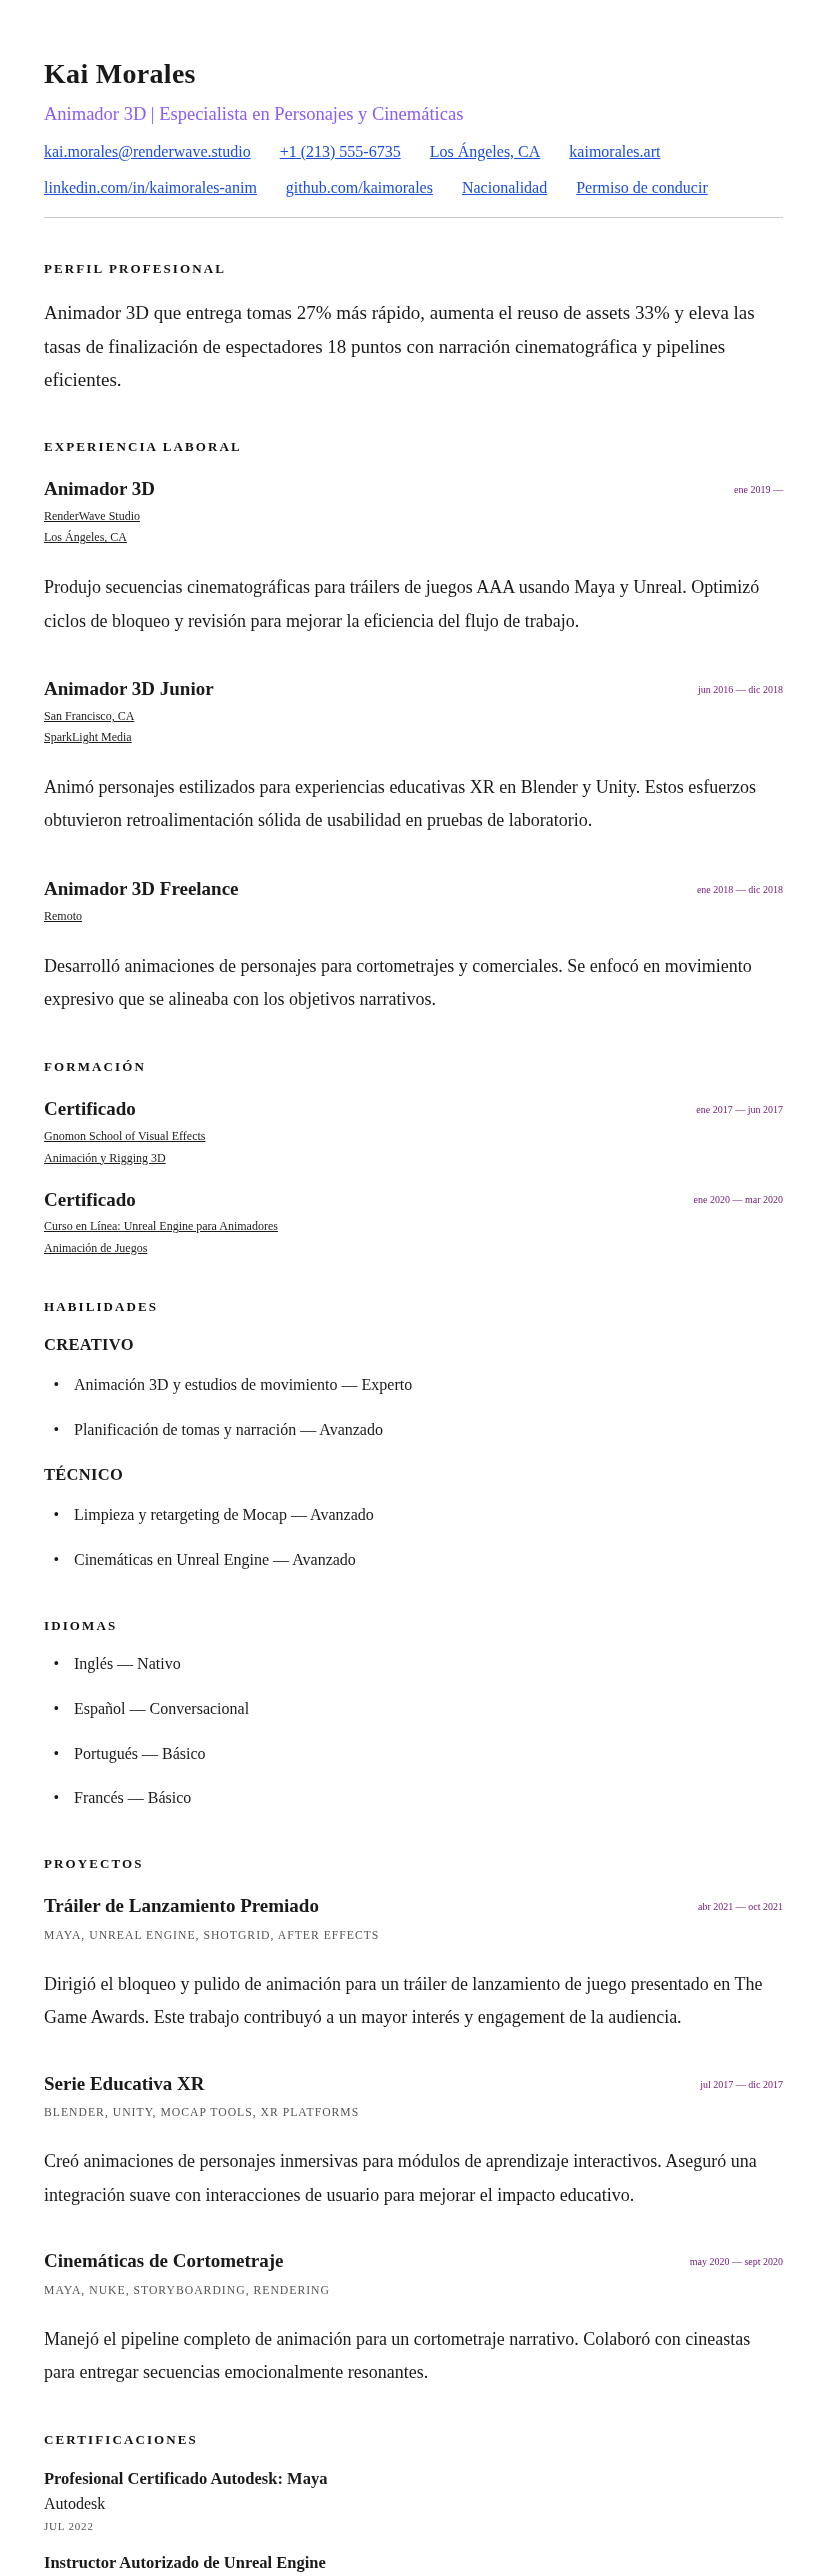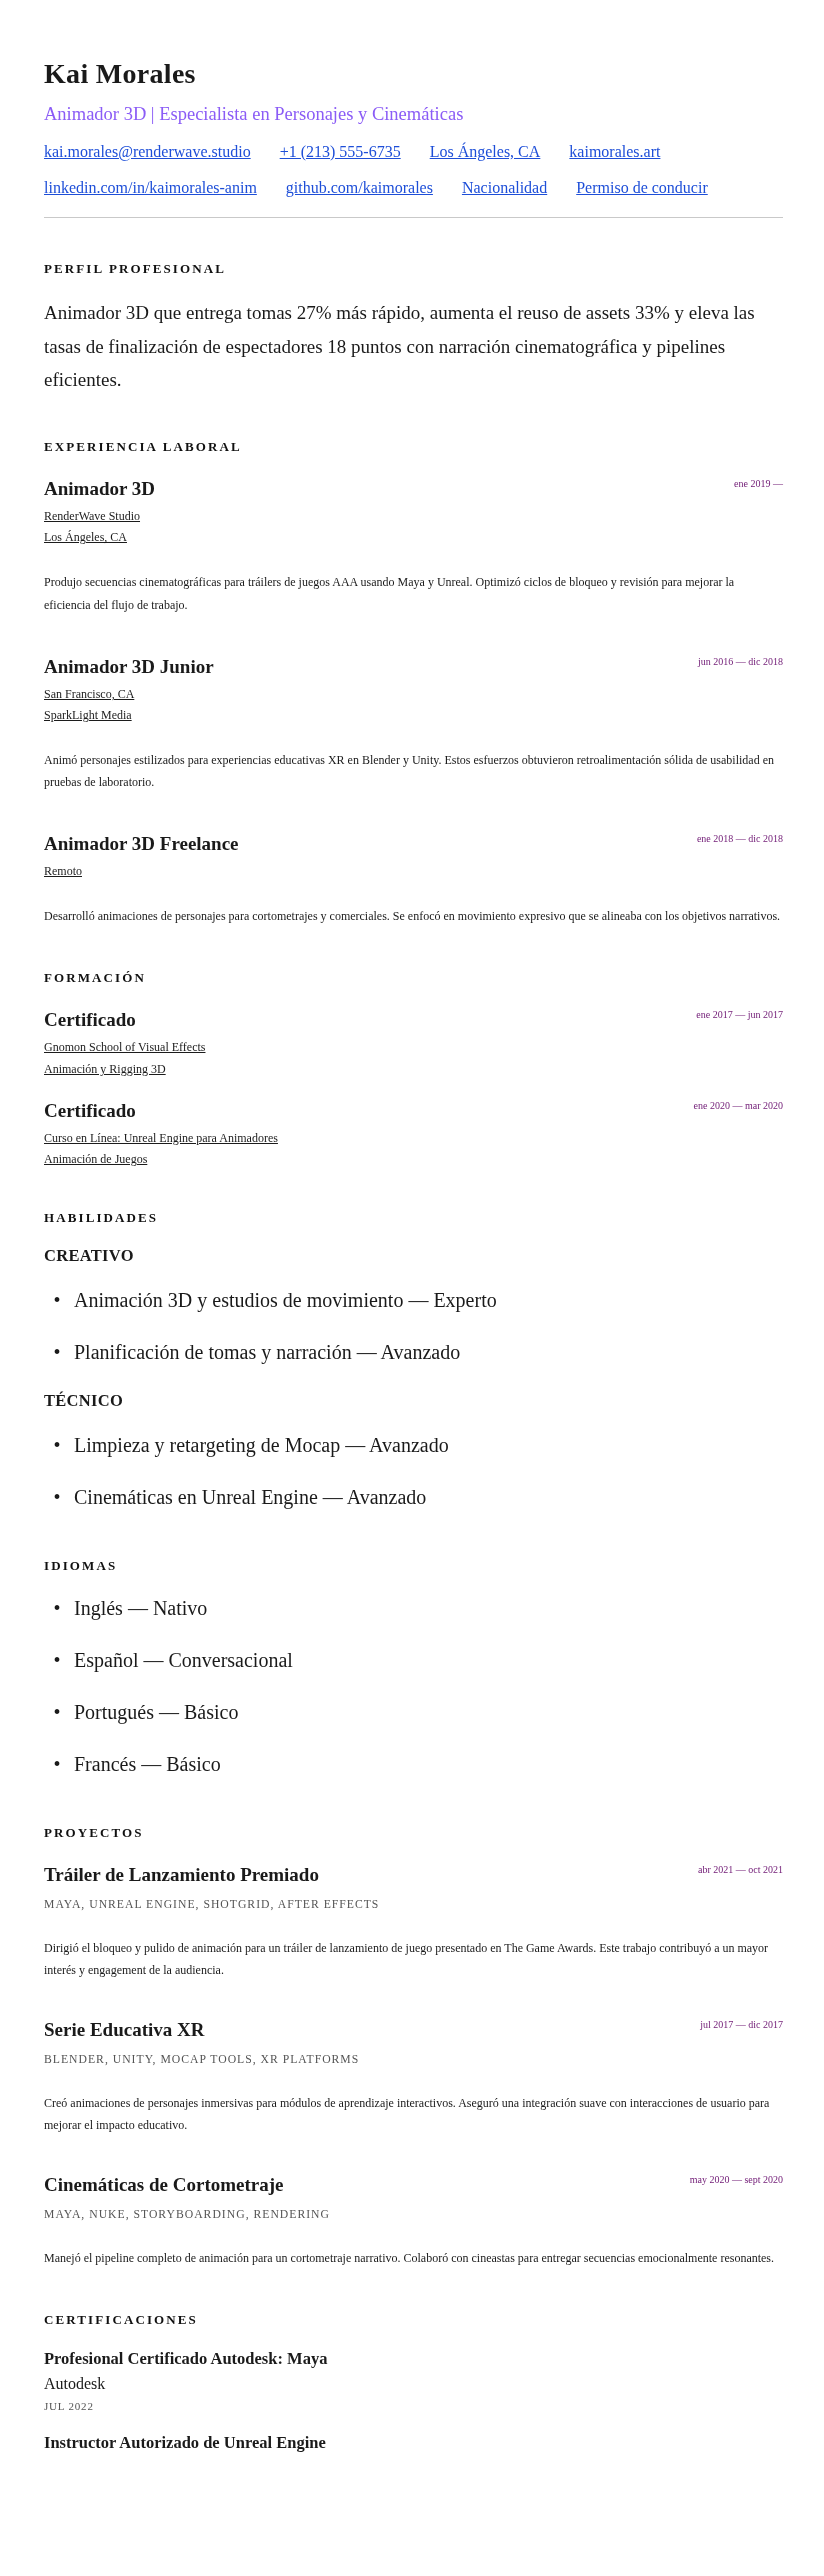--- a/index.html
+++ b/index.html
@@ -54,42 +54,42 @@
     line-height: 1.75;
     margin-top: 19px;
     max-width: 742px;
   }
 
   
   .entry { margin-top: 23px; }
   .entry-header {
     display: flex;
     justify-content: space-between;
-    align-items: flex-start;
+    align-items: center;
     gap: 14px;
   }
   .entry-title {
     font-size: 19px;
     font-weight: 700;
     line-height: 1.2;
   }
   .entry-dates {
     font-size: 10px;
     color: #701a75;
     white-space: nowrap;
   }
   .entry-sub {
     font-size: 12px;
     margin-top: 8.2px;
     color: #1c1c1c;
     text-decoration: underline;
   }
   .entry-sub + .entry-sub { margin-top: 6.2px; }
   .entry-desc {
-    font-size: 12px;
+    font-size: 18px;
     line-height: 1.85;
     margin-top: 26px;
     max-width: 742px;
   }
   .job { margin-bottom: 40px; }
   .job:last-child, .entry:last-child { margin-bottom: 0; }
   .edu { margin-bottom: 15px; }
   .project { margin-bottom: 38px; }
   .tags-line {
     font-size: 11.7px;
@@ -105,21 +105,21 @@
     font-weight: 700;
     letter-spacing: 0.3px;
     margin-top: 20.6px;
   }
   ul.bullets {
     list-style: none;
     margin-top: 12.4px;
   }
   ul.bullets li {
     position: relative;
-    font-size: 20px;
+    font-size: 16px;
     line-height: 1.8;
     padding-left: 30px;
     margin-top: 16px;
   }
   ul.bullets li::before {
     content: "\2022";
     position: absolute;
     left: 9.6px;
     top: 0;
   }

